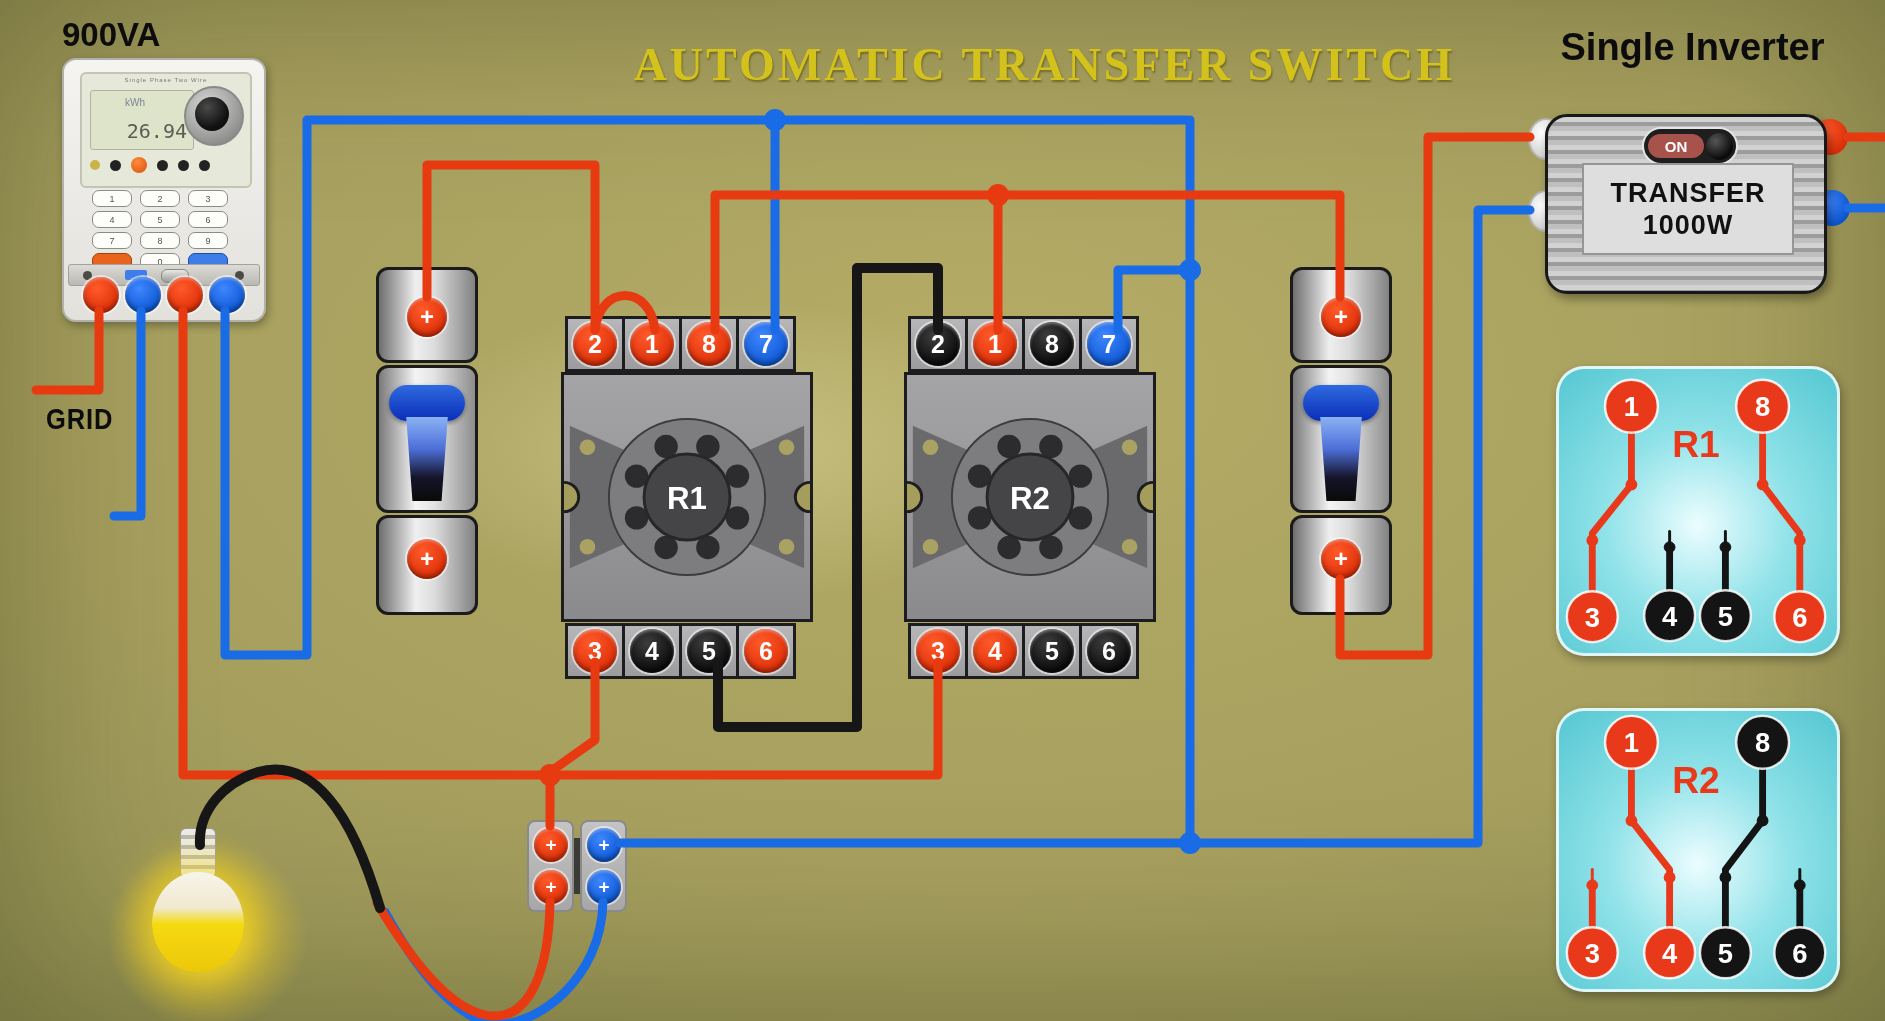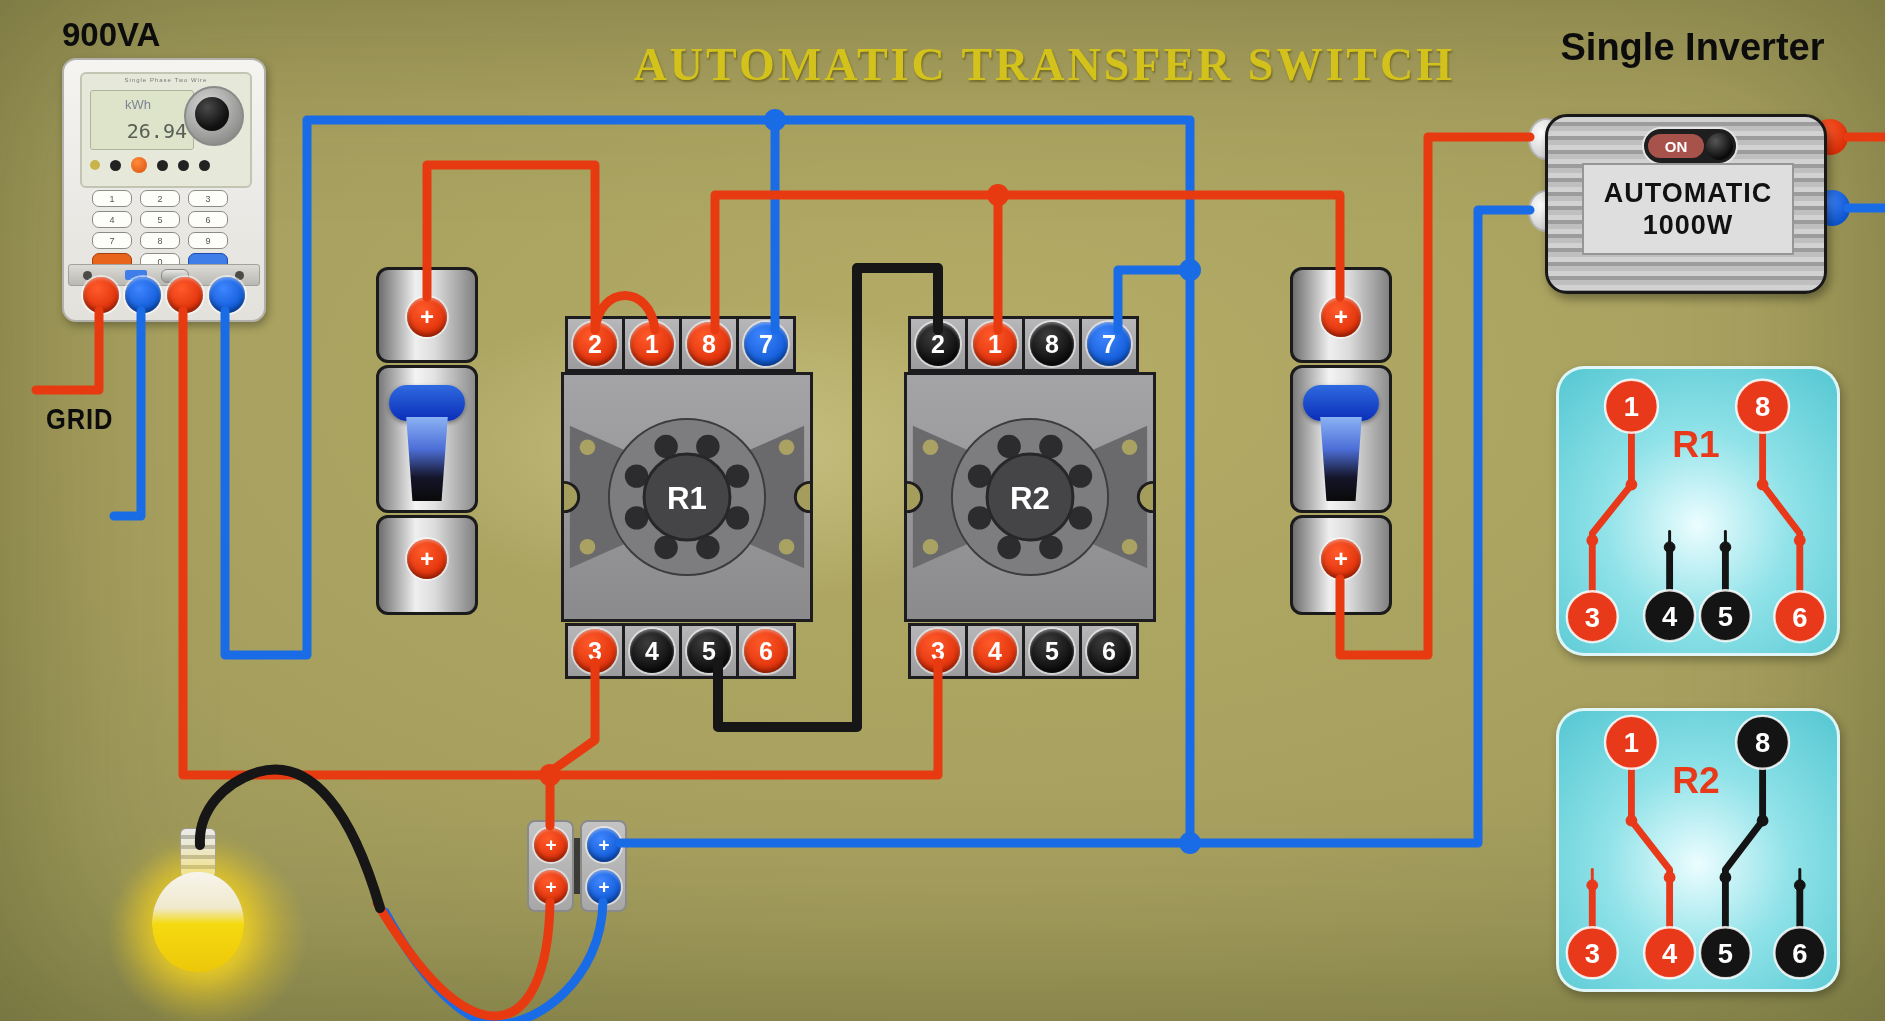--- a/index.html
+++ b/index.html
@@ -17,21 +17,21 @@
   .t-red {background:radial-gradient(circle at 40% 32%, #ff5a2a, #df3009 72%);}
   .t-blue{background:radial-gradient(circle at 40% 32%, #3f86ff, #0f5ad6 72%);}
   .t-black{background:radial-gradient(circle at 40% 32%, #3d3d3d, #0b0b0b 72%);}
 
   
   .meter{left:62px;top:58px;width:200px;height:260px;background:linear-gradient(#f5f4f1,#e3e1dc);
     border:2px solid #b2b0aa;border-radius:14px;box-shadow:2px 4px 8px rgba(0,0,0,.3);}
   .meter-face{left:16px;top:12px;width:168px;height:112px;background:#e6e9da;border:2px solid #c2c5b2;border-radius:6px;}
   .meter-header{left:0;top:3px;width:100%;text-align:center;font-size:6px;color:#777;letter-spacing:1px;}
   .lcd{left:8px;top:16px;width:102px;height:58px;background:#dde4ca;border:1px solid #aeb49a;border-radius:3px;}
-  .lcd-unit{left:34px;top:6px;font-size:13px;color:#7d8496;}
+  .lcd-unit{left:34px;top:6px;font-size:10px;color:#7d8496;}
   .lcd-value{right:6px;bottom:6px;font-size:20px;color:#585e54;font-family:"DejaVu Sans Mono",monospace;}
   .dial{right:6px;top:12px;width:56px;height:56px;border-radius:50%;
     background:radial-gradient(circle at 38% 32%, #d8d8d6, #9d9d9b 60%, #777);
     border:2px solid #8a8a88;}
   .dial-inner{left:9px;top:9px;width:34px;height:34px;border-radius:50%;
     background:radial-gradient(circle at 36% 30%, #4a4a4a, #101010 65%);}
   .btnrow{left:8px;top:82px;width:152px;height:18px;display:flex;align-items:center;gap:10px;}
   .mbtn{border-radius:50%;}
   .keypad{left:28px;top:130px;width:144px;}
   .krow{display:flex;gap:8px;margin-bottom:4px;}
@@ -325,21 +325,21 @@
   <div class="abs inv-nub" style="left:1528px;top:118px;"></div>
   <div class="abs inv-nub" style="left:1528px;top:190px;"></div>
   <div class="abs inv-ball" style="left:1812px;top:119px;background:radial-gradient(circle at 38% 32%,#ff5a2a,#d92e08 72%);"></div>
   <div class="abs inv-ball" style="left:1814px;top:190px;background:radial-gradient(circle at 38% 32%,#3f86ff,#0d54cc 72%);"></div>
   <div class="abs inv-body">
     <div class="abs on-pill">
       <div class="on-label">ON</div>
       <div class="on-knob"></div>
     </div>
     <div class="abs inv-panel">
-      <div class="inv-line">AUTOMATIC</div>
+      <div class="inv-line">TRANSFER</div>
       <div class="inv-line">1000W</div>
     </div>
   </div>
 
   <div class="abs pin-panel" style="left:1556px;top:366px;height:290px;">
     <svg width="278" height="284" viewBox="0 0 284 290">
       <g stroke="#e8391b" stroke-width="7" fill="none" stroke-linejoin="round" stroke-linecap="round">
         <polyline points="74,64 74,118 34,168 34,227"></polyline>
       </g>
       <g stroke="#e8391b" stroke-width="7" fill="none" stroke-linejoin="round" stroke-linecap="round">

